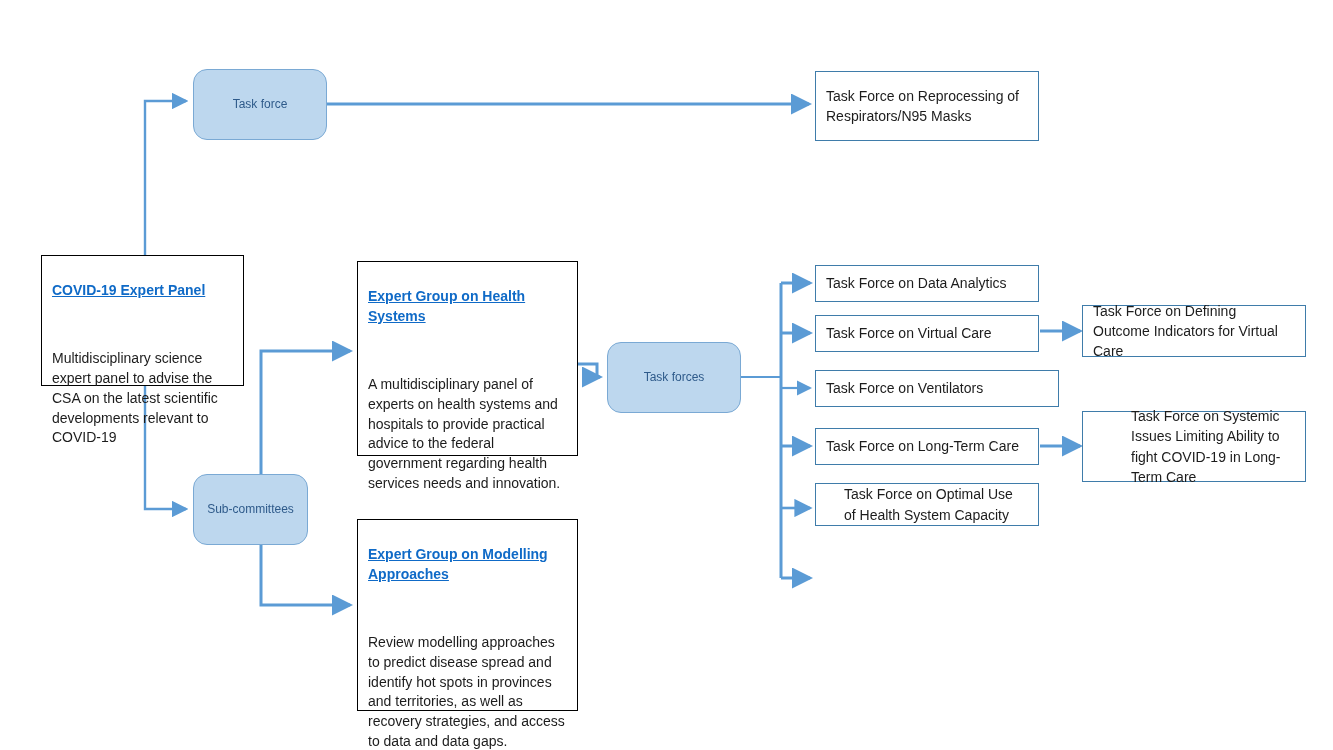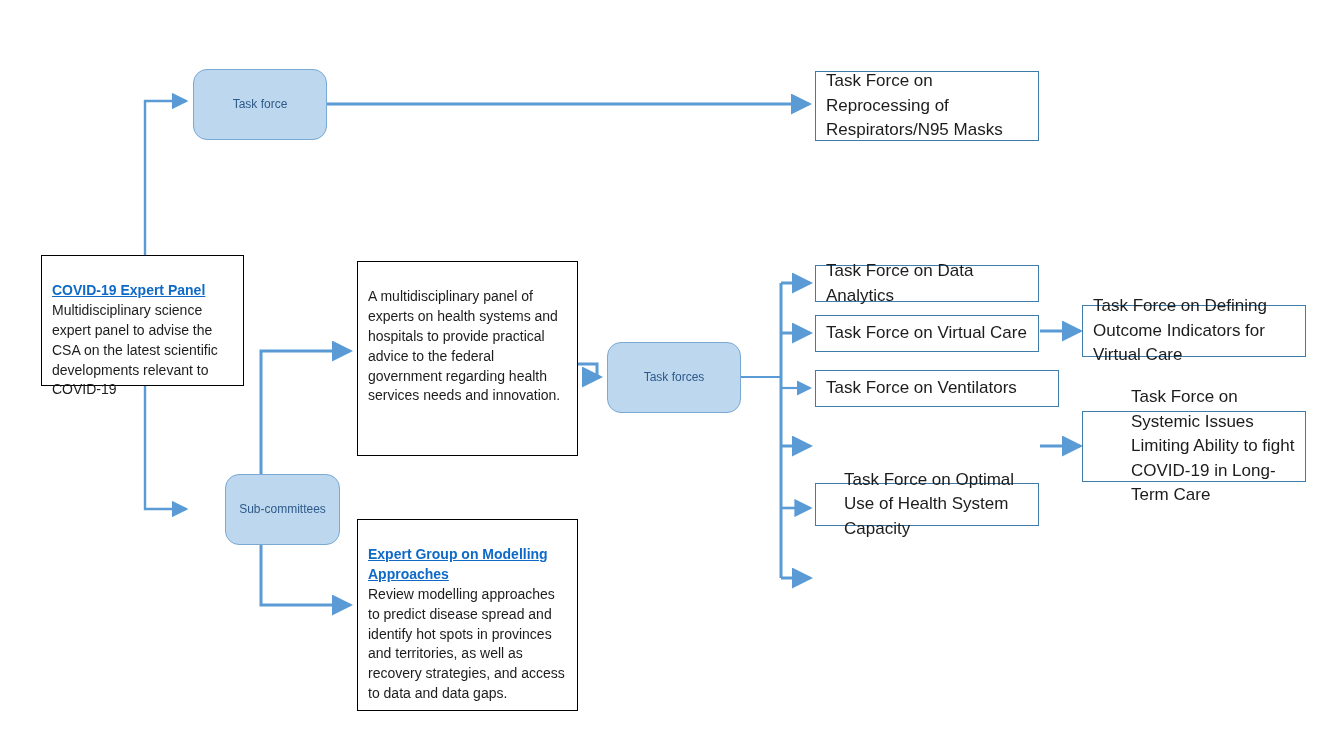--- a/index.html
+++ b/index.html
@@ -46,41 +46,42 @@
     padding: 0 8px;
   }
   
   .rect-node {
     background: #ffffff;
     border: 1px solid #3f7caa;
     display: flex;
     align-items: center;
     padding: 6px 10px;
     color: #1c1c1c;
-    font-size: 17px;
+    font-size: 14px;
     line-height: 1.45;
   }
   
   .desc-node {
     background: #ffffff;
     border: 1px solid #000000;
     padding: 25px 10px 6px 10px;
     color: #1c1c1c;
     font-size: 14px;
     line-height: 1.42;
   }
   .desc-title {
     color: #0f6ac7;
     font-weight: bold;
     text-decoration: underline;
     display: block;
     margin-bottom: 0px;
   }
   .desc-body {
     display: block;
+    margin-top: 48px;
   }
 </style>
 </head>
 <body>
 
 <div id="canvas">
 
   <svg id="connectors" viewBox="0 0 1333 750" xmlns="http://www.w3.org/2000/svg">
     <defs>
       <marker id="arrowhead" markerWidth="7" markerHeight="7" refX="6" refY="3.5" orient="auto" markerUnits="strokeWidth">
@@ -129,34 +130,35 @@
 
     <g>
       <path d="M1040,446 L1080,446" fill="none" stroke="#5b9bd5" stroke-width="3" marker-end="url(#arrowhead)"></path>
     </g>
   </svg>
 
   <div class="node rounded-node" style="left:193px; top:69px; width:134px; height:71px;">
     <span>Task force</span>
   </div>
 
-  <div class="node rounded-node" style="left:193px; top:474px; width:115px; height:71px;margin-left:32px;">
+  <div class="node rounded-node" style="left:193px; top:474px; width:115px; height:71px;">
     <span>Sub-committees</span>
   </div>
 
   <div class="node rounded-node" style="left:607px; top:342px; width:134px; height:71px;">
     <span>Task forces</span>
   </div>
 
   <div class="node desc-node" style="left:41px; top:255px; width:203px; height:131px;">
     <span class="desc-title">COVID-19 Expert Panel</span>
     <span class="desc-body">Multidisciplinary science expert panel to advise the CSA on the latest scientific developments relevant to COVID-19</span>
   </div>
 
   <div class="node desc-node" style="left:357px; top:261px; width:221px; height:195px;">
+    <span class="desc-title">Expert Group on Health Systems</span>
     <span class="desc-body">A multidisciplinary panel of experts on health systems and hospitals to provide practical advice to the federal government regarding health services needs and innovation.</span>
   </div>
 
   <div class="node desc-node" style="left:357px; top:519px; width:221px; height:192px;">
     <span class="desc-title">Expert Group on Modelling Approaches</span>
     <span class="desc-body">Review modelling approaches to predict disease spread and identify hot spots in provinces and territories, as well as recovery strategies, and access to data and data gaps.</span>
   </div>
 
   <div class="node rect-node" style="left:815px; top:71px; width:224px; height:70px;">
     <span>Task Force on Reprocessing of Respirators/N95 Masks</span>
@@ -167,20 +169,23 @@
   </div>
 
   <div class="node rect-node" style="left:815px; top:315px; width:224px; height:37px;">
     <span>Task Force on Virtual Care</span>
   </div>
 
   <div class="node rect-node" style="left:815px; top:370px; width:244px; height:37px;">
     <span>Task Force on Ventilators</span>
   </div>
 
+  <div class="node rect-node" style="left:815px; top:428px; width:224px; height:37px;">
+    <span>Task Force on Long-Term Care</span>
+  </div>
 
   <div class="node rect-node" style="left:815px; top:483px; width:224px; height:43px;padding-left:28px;">
     <span>Task Force on Optimal Use of Health System Capacity</span>
   </div>
 
 
   <div class="node rect-node" style="left:1082px; top:305px; width:224px; height:52px;">
     <span>Task Force on Defining Outcome Indicators for Virtual Care</span>
   </div>
 

